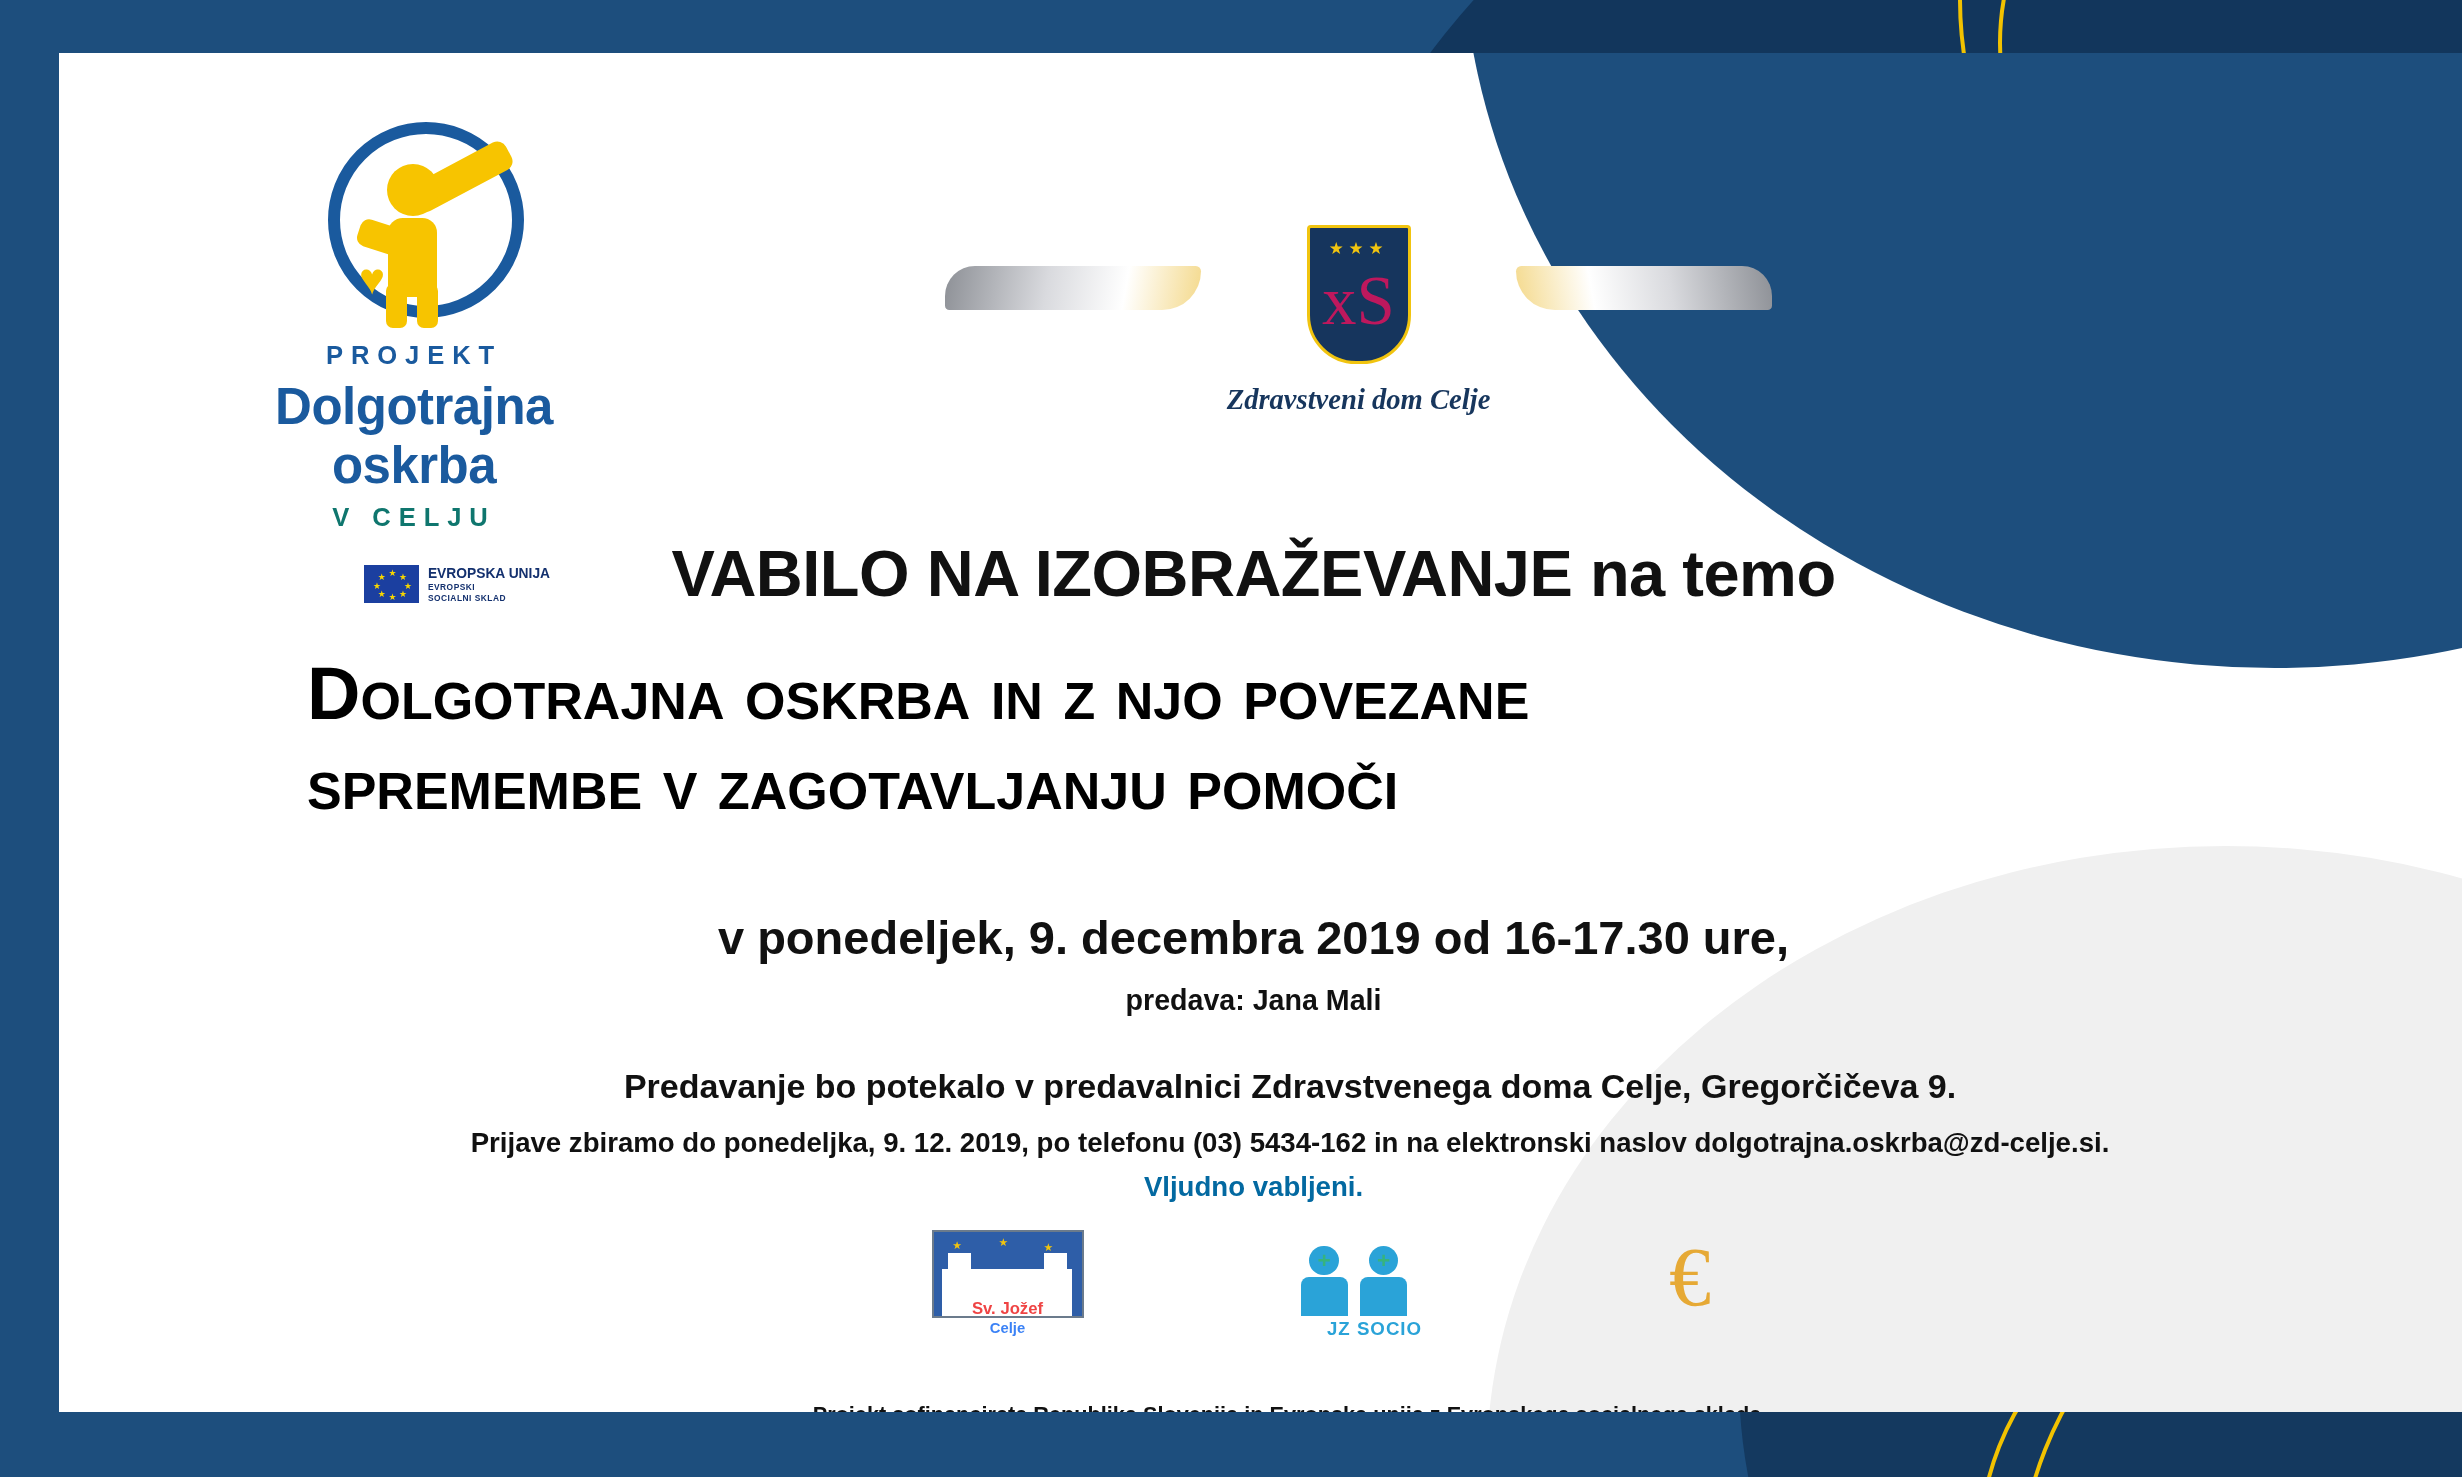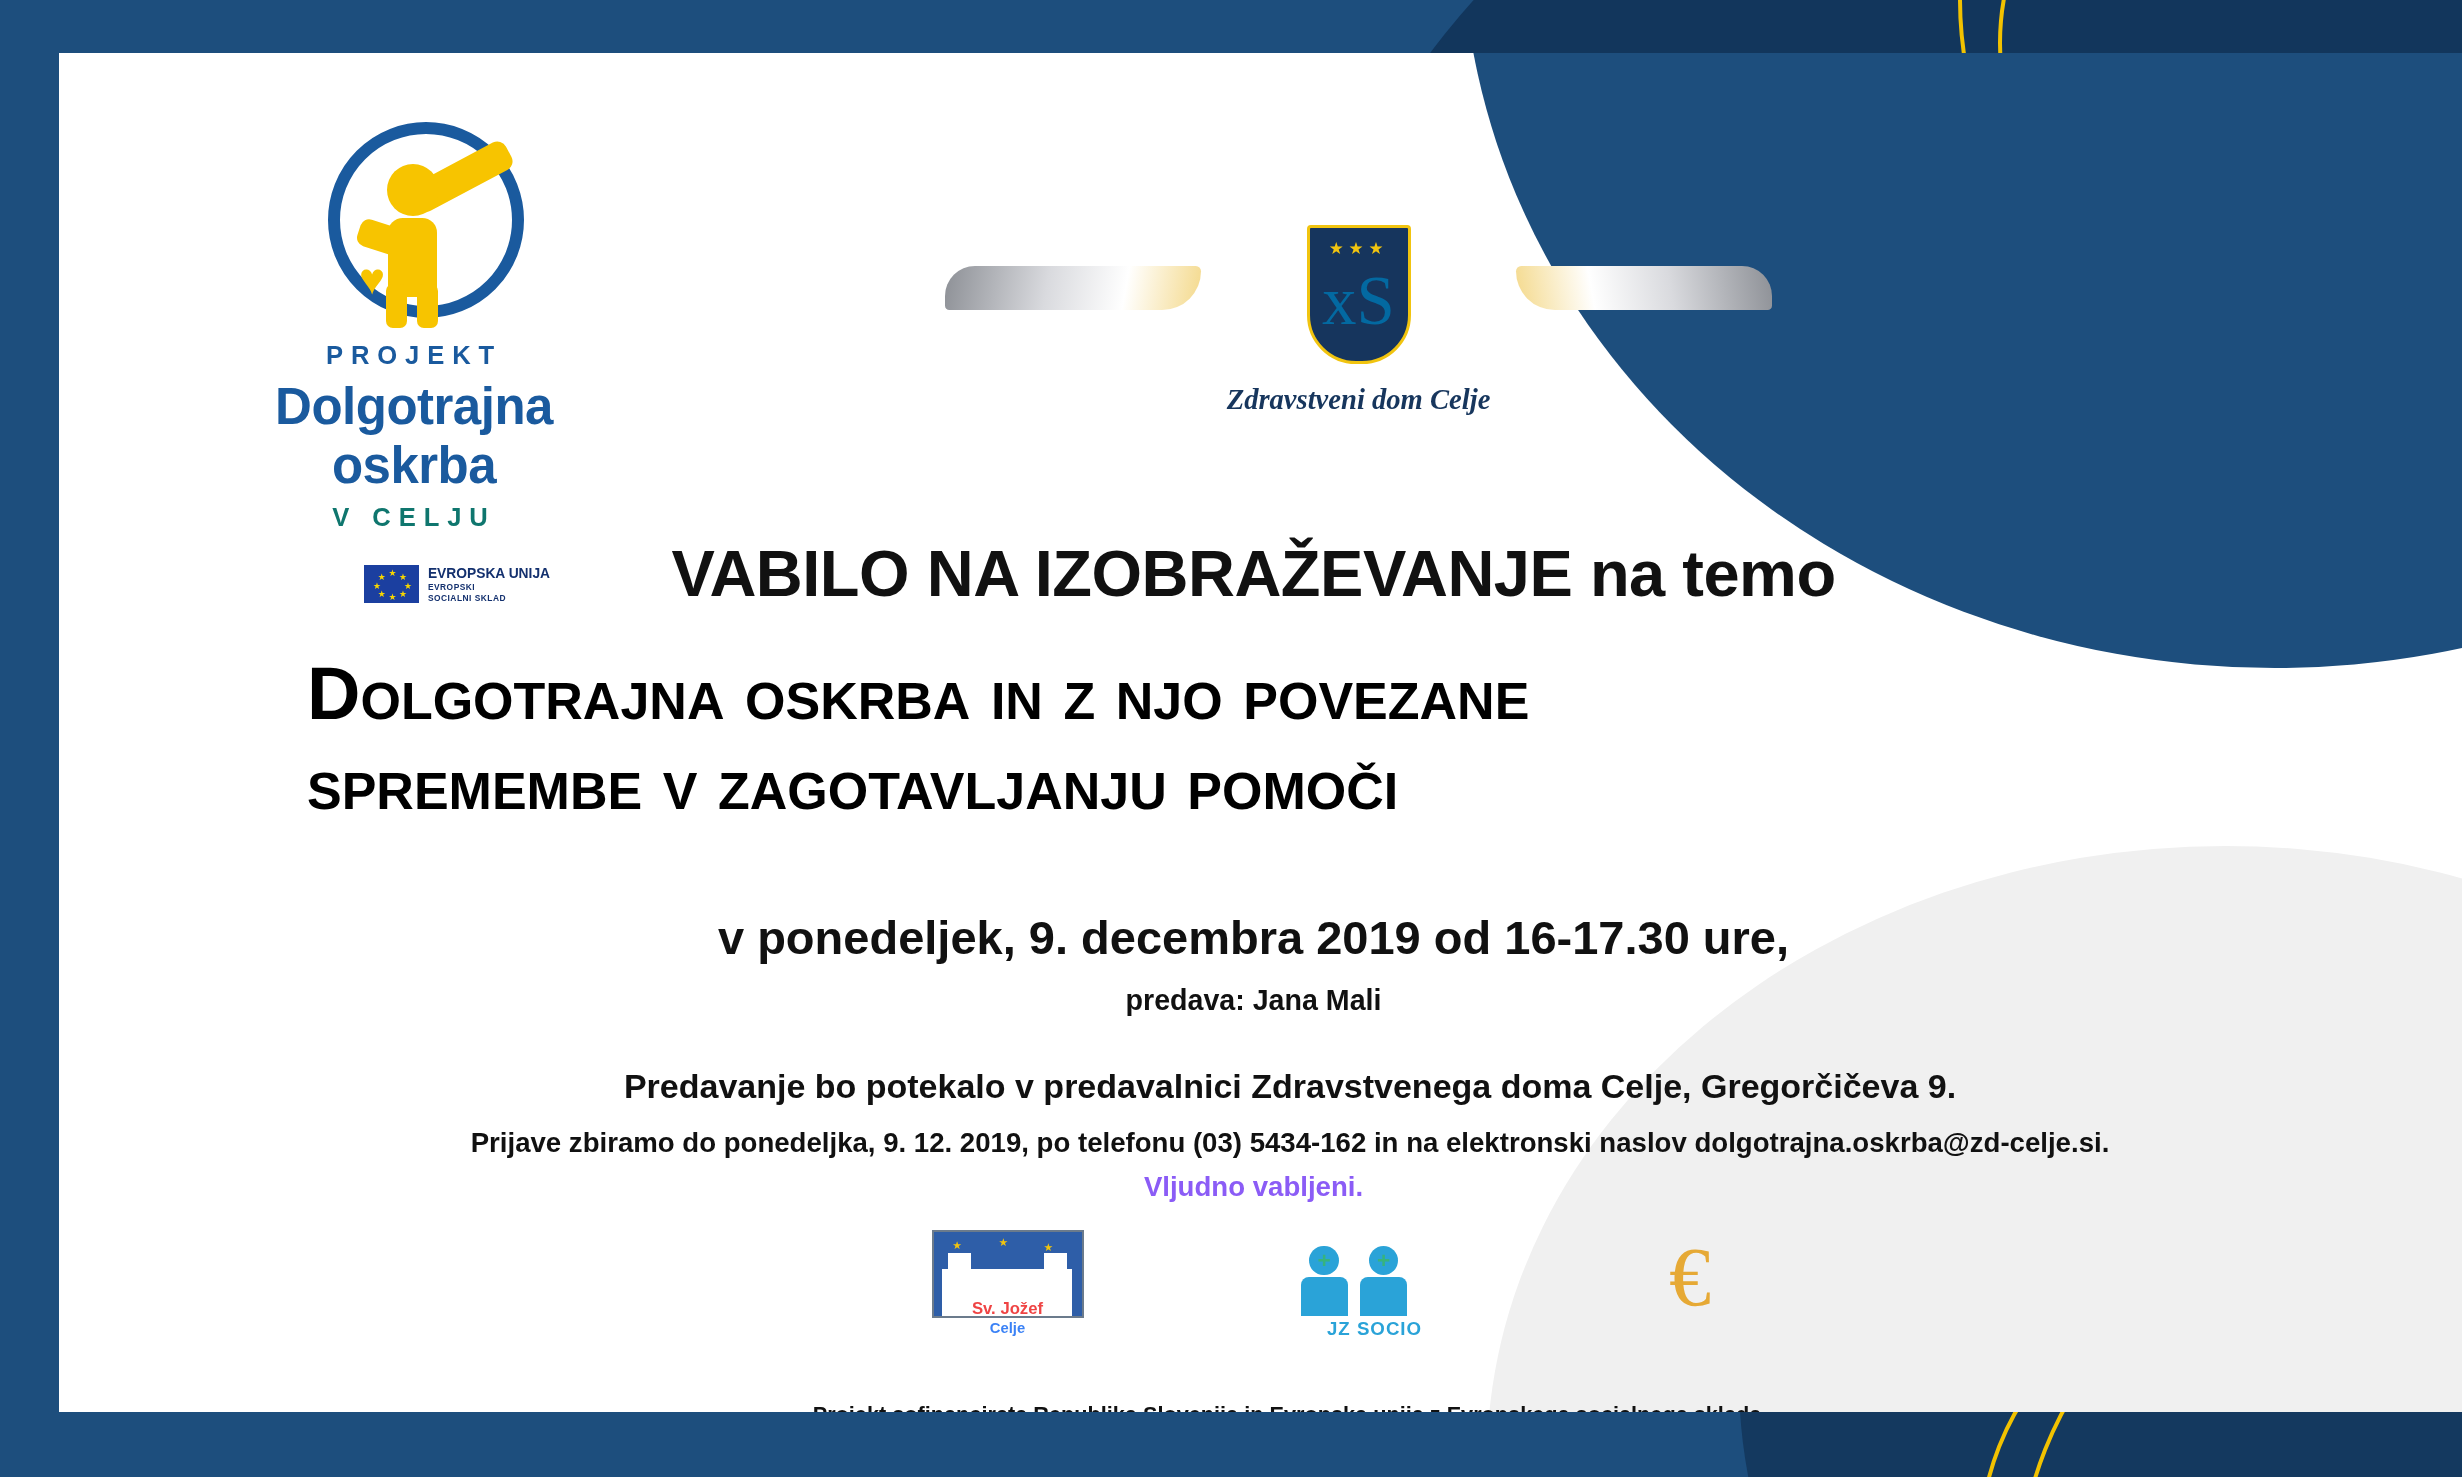--- a/index.html
+++ b/index.html
@@ -276,21 +276,21 @@
     height: 133px;
     background: #16355d;
     border: 3.9px solid #f1c40f;
     border-radius: 3.9px 3.9px 49px 49px;
   }
   .zd-snake {
     position: absolute;
     left: 50%;
     top: 42px;
     transform: translateX(-50%);
-    color: #0369a1;
+    color: #be185d;
     font-size: 69px;
     line-height: 69px;
     font-family: "Liberation Serif", serif;
   }
   .zd-stars {
     position: absolute;
     left: 50%;
     top: 12.8px;
     transform: translateX(-50%);
     color: #f1c40f;
@@ -388,21 +388,21 @@
     color: #111111;
   }
   .welcome {
     position: absolute;
     left: 345px;
     top: 1118px;
     width: 1699px;
     text-align: center;
     font-size: 27.6px;
     font-weight: bold;
-    color: #8b5cf6;
+    color: #0369a1;
   }
 
   
   .partners {
     position: absolute;
     left: 739px;
     top: 1177px;
     width: 1157px;
     height: 143px;
   }

